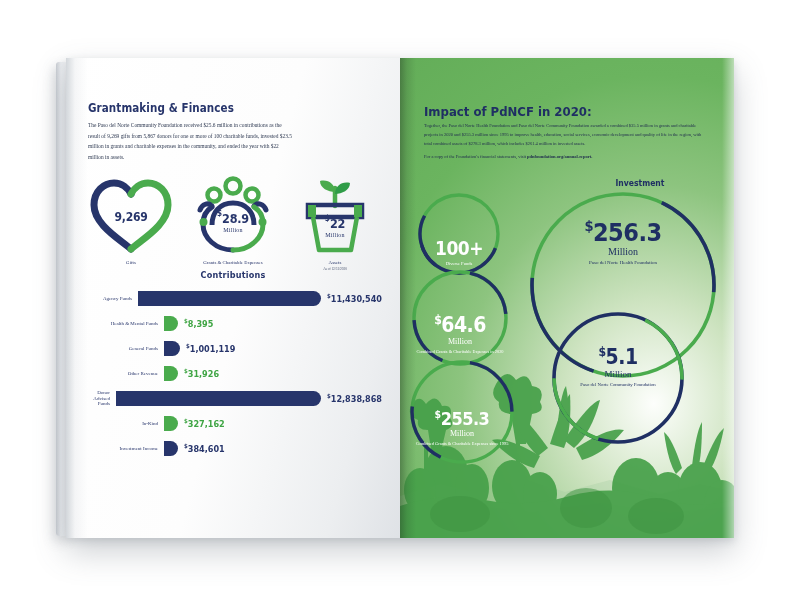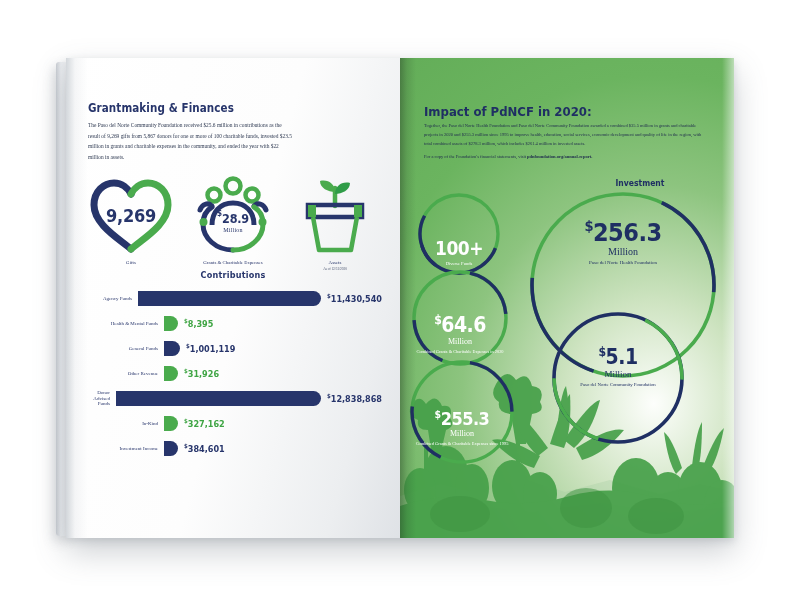--- a/index.html
+++ b/index.html
@@ -74,21 +74,21 @@
     margin-top:4px; font-family:"Liberation Serif",serif;
     font-size:4.9px; color:#27356b; text-align:center; line-height:1.35;
   }
   .icon-sub { font-size:3.4px; color:#46506d; display:block; }
   .ic-val {
     position:absolute; left:0; right:0; top:50%; transform:translateY(-50%);
     text-align:center; color:#27356b;
     font-family:"DejaVu Sans Condensed","Liberation Sans",sans-serif; font-weight:700;
     line-height:1;
   }
-  .ic-val .big { font-size:18px; letter-spacing:-.2px; }
+  .ic-val .big { font-size:12px; letter-spacing:-.2px; }
   .ic-val .big.sm { font-size:12.5px; }
   .ic-val .cur { font-size:8px; vertical-align:super; }
   .ic-val .mil {
     display:block; font-family:"Liberation Serif",serif; font-weight:400;
     font-size:6px; margin-top:1px; letter-spacing:.2px;
   }
 
   
   #chart-title {
     position:absolute; left:0; right:0; top:212px; text-align:center;
@@ -219,20 +219,24 @@
           <div class="icon-art">
             <svg width="86" height="80" viewBox="0 0 86 80" aria-hidden="true">
               <path d="M43 30 L 43 12" fill="none" stroke="#4aab4d" stroke-width="4.5" stroke-linecap="round"></path>
               <path d="M43 16 C 36 16, 28 12, 28 5 C 36 3, 43 8, 43 16 Z" fill="#4aab4d"></path>
               <path d="M43 18 C 50 18, 58 14, 58 7 C 50 5, 43 10, 43 18 Z" fill="#2f9c47"></path>
               <rect x="16" y="29" width="54" height="12" fill="none" stroke="#27356b" stroke-width="4.5"></rect>
               <path d="M21 41 L 27 74 L 59 74 L 65 41" fill="none" stroke="#4aab4d" stroke-width="4.5" stroke-linejoin="round"></path>
               <rect x="16" y="29" width="8" height="12" fill="#4aab4d"></rect>
               <rect x="62" y="29" width="8" height="12" fill="#4aab4d"></rect>
             </svg>
+            <div class="ic-val" style="top:62%">
+              <span class="cur">$</span><span class="big sm">22</span>
+              <span class="mil">Million</span>
+            </div>
           </div>
           <div class="icon-cap">
             <span>Assets</span>
             <span class="icon-sub">As of 12/31/2020</span>
           </div>
         </div>
       </div>
 
       <div id="chart-title">Contributions</div>
 

